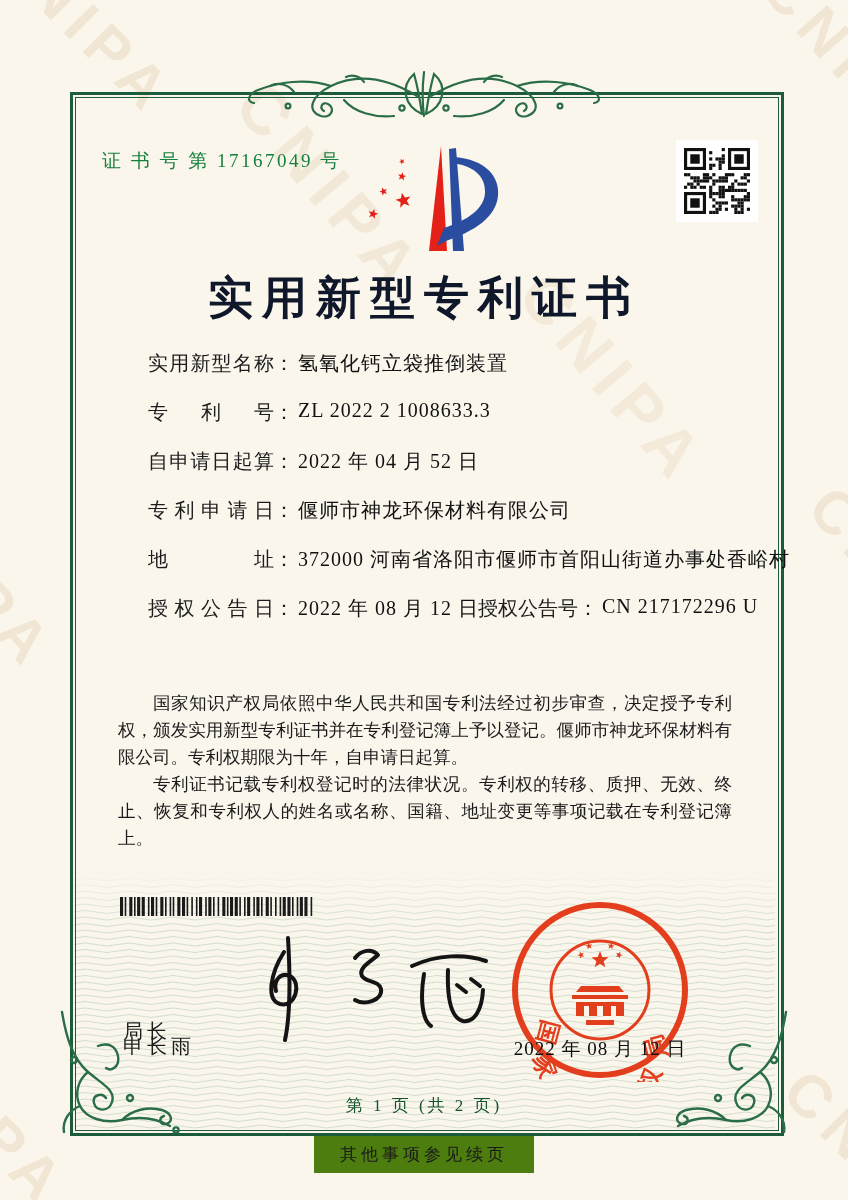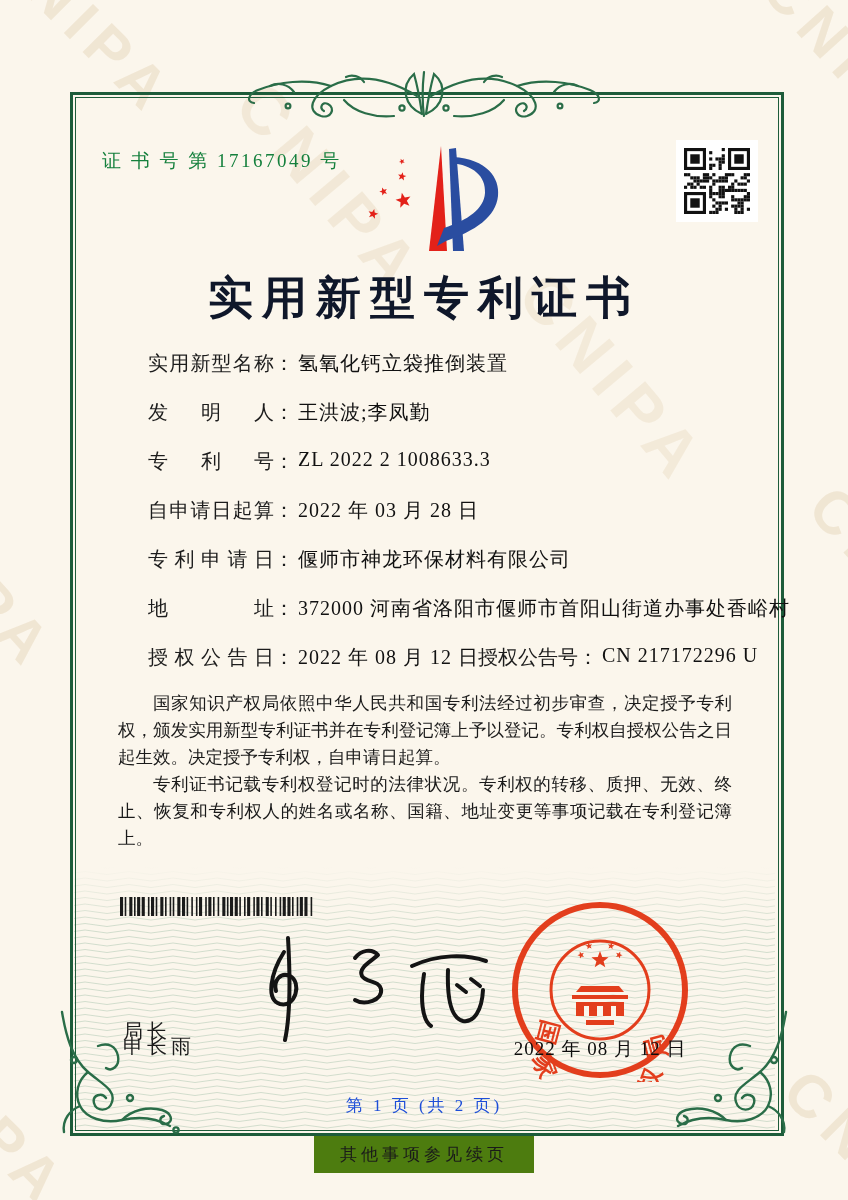--- a/index.html
+++ b/index.html
@@ -50,21 +50,21 @@
   .body-text p{margin:0; text-indent:2em;}
   
   .barcode{position:absolute; left:120px; top:897px; z-index:4;}
   .officer-title{position:absolute; left:123px; top:1018px; font-size:20px; letter-spacing:4px; z-index:4;}
   .officer-name{position:absolute; left:123px; top:1033px; font-size:20px; letter-spacing:4px; z-index:4;}
   .sign{position:absolute; left:252px; top:930px; z-index:5;}
   .seal{position:absolute; left:508px; top:898px; z-index:4; opacity:.93;}
   .seal-date{position:absolute; left:498px; top:1036px; width:204px; text-align:center;
     font-size:19px; color:#0d0d0d; z-index:6; letter-spacing:1px;}
   .page-info{position:absolute; left:0; top:1094px; width:100%; text-align:center;
-    font-size:17px; letter-spacing:3px; z-index:4; color:#1d4ed8;}
+    font-size:17px; letter-spacing:3px; z-index:4; color:#14532d;}
   .note-box{position:absolute; left:50%; top:1136px; transform:translateX(-50%);
     background:#4d7c0f; padding:7px 26px; z-index:4;}
   .note-text{font-size:17px; letter-spacing:4px; color:#1a1a1a;}
 </style>
 </head>
 <body>
 
 <div id="cert">
 
   <div class="wm" style="left:-34px; top:-12px; font-size:60px; transform:rotate(45deg);">CNIPA</div>
@@ -271,44 +271,41 @@
       </svg>
   </div>
 
   <div class="title">实用新型专利证书</div>
 
   <div class="fields">
     <div class="frow">
       <span class="flabel">实用新型名称</span><span class="fcolon">：</span><span class="fval">氢氧化钙立袋推倒装置</span>
     </div>
     <div class="frow">
-      <span class="flabel">发明人</span><span class="fcolon">：</span><span class="fval">王洪波;李凤勤</span>
-    </div>
-    <div class="frow">
       <span class="flabel">专利号</span><span class="fcolon">：</span><span class="fval">ZL 2022 2 1008633.3</span>
     </div>
     <div class="frow">
-      <span class="flabel">自申请日起算</span><span class="fcolon">：</span><span class="fval">2022 年 03 月 28 日</span>
+      <span class="flabel">自申请日起算</span><span class="fcolon">：</span><span class="fval">2022 年 04 月 52 日</span>
     </div>
     <div class="frow">
       <span class="flabel">专利申请日</span><span class="fcolon">：</span><span class="fval">偃师市神龙环保材料有限公司</span>
     </div>
     <div class="frow">
       <span class="flabel">地址</span><span class="fcolon"></span><span class="fcolon">：</span><span class="fval">372000 河南省洛阳市偃师市首阳山街道办事处香峪村</span>
     </div>
     <div class="frow">
       <span class="flabel">授权公告日</span><span class="fcolon">：</span><span class="fval">2022 年 08 月 12 日</span>
       <span class="pair2">
         <span class="flabel2">授权公告号</span><span class="fcolon">：</span><span class="fval">CN 217172296 U</span>
       </span>
     </div>
   </div>
 
   <div class="body-text">
-    <p>国家知识产权局依照中华人民共和国专利法经过初步审查，决定授予专利权，颁发实用新型专利证书并在专利登记簿上予以登记。专利权自授权公告之日起生效。决定授予专利权，自申请日起算。</p>
+    <p>国家知识产权局依照中华人民共和国专利法经过初步审查，决定授予专利权，颁发实用新型专利证书并在专利登记簿上予以登记。偃师市神龙环保材料有限公司。专利权期限为十年，自申请日起算。</p>
     <p>专利证书记载专利权登记时的法律状况。专利权的转移、质押、无效、终止、恢复和专利权人的姓名或名称、国籍、地址变更等事项记载在专利登记簿上。</p>
   </div>
 
   <svg class="barcode" id="barcode" width="218" height="19">
       <rect x="0.0" y="0" width="3.1" height="19" fill="#1a1a1a"></rect>
       <rect x="4.7" y="0" width="1.6" height="19" fill="#1a1a1a"></rect>
       <rect x="9.3" y="0" width="3.1" height="19" fill="#1a1a1a"></rect>
       <rect x="14.0" y="0" width="1.6" height="19" fill="#1a1a1a"></rect>
       <rect x="17.1" y="0" width="3.1" height="19" fill="#1a1a1a"></rect>
       <rect x="21.7" y="0" width="3.1" height="19" fill="#1a1a1a"></rect>

